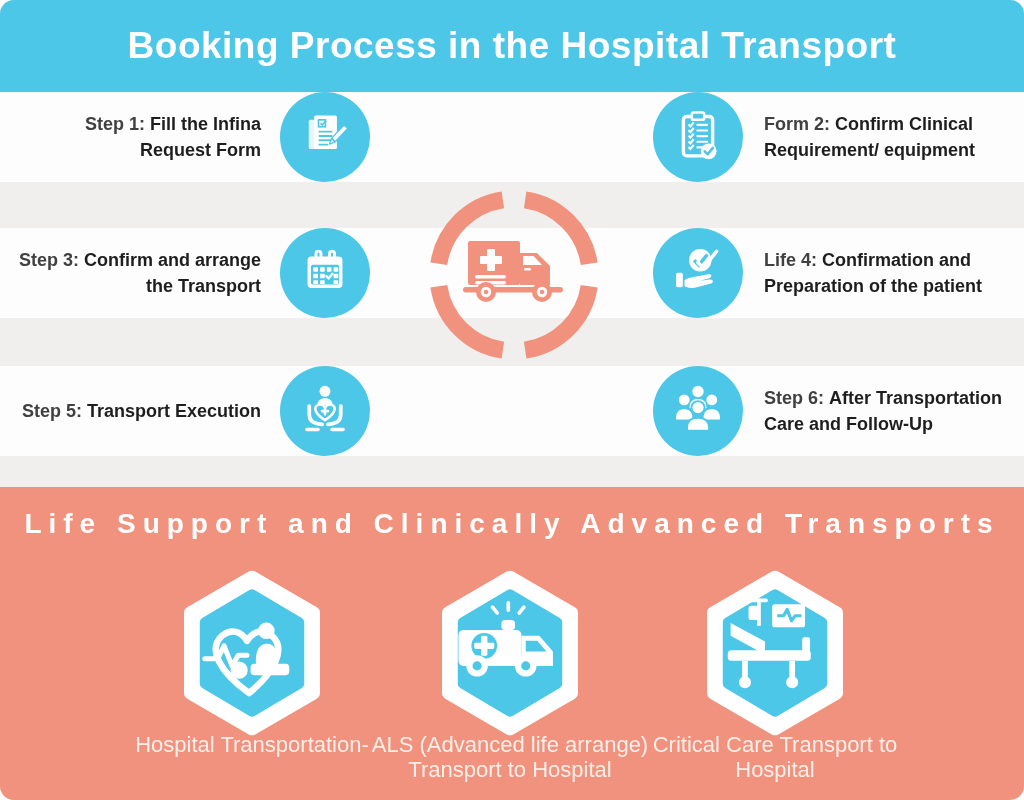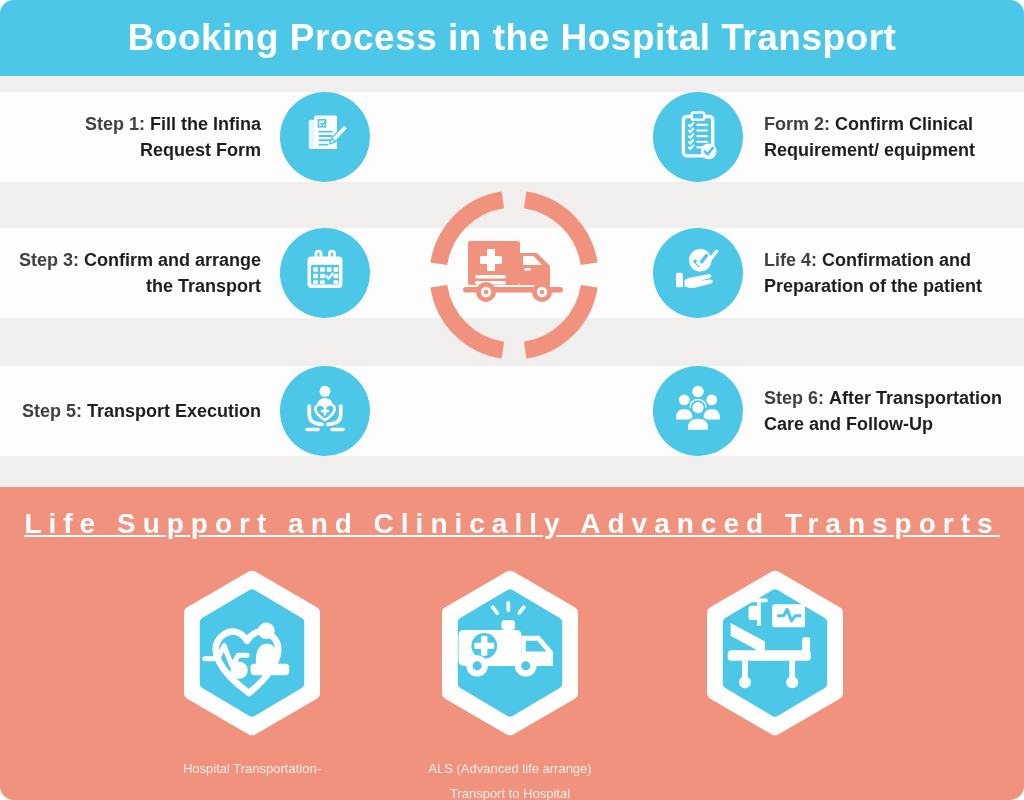--- a/index.html
+++ b/index.html
@@ -2,21 +2,21 @@
 <html><head>
 <meta charset="utf-8">
 <style>
   html,body{margin:0;padding:0;background:#ffffff;}
   .page{
     position:relative;width:1024px;height:800px;overflow:hidden;
     border-radius:14px;font-family:"Liberation Sans",sans-serif;
     background:#f0efed;
   }
   
-  .header{position:absolute;top:0;left:0;width:1024px;height:76px;background:#4cc7e8;
+  .header{position:absolute;top:0;left:0;width:1024px;height:92px;background:#4cc7e8;
     display:flex;align-items:center;justify-content:center;}
   .header .title{color:#ffffff;font-size:37px;font-weight:bold;letter-spacing:.5px;}
   
   .band{position:absolute;left:0;width:1024px;height:90px;background:#fdfdfd;}
   .band.b1{top:92px}.band.b2{top:228px}.band.b3{top:366px}
   
   .step-circle{position:absolute;width:90px;height:90px;border-radius:50%;background:#4cc7e8;
     display:flex;align-items:center;justify-content:center;}
   .c1{left:280px;top:92px}.c2{left:653px;top:92px}
   .c3{left:280px;top:228px}.c4{left:653px;top:228px}
@@ -27,25 +27,25 @@
   .left-col{width:320px;right:763px;text-align:right;}
   .right-col{width:330px;left:764px;text-align:left;}
   .t1{top:111px}.t2{top:111px}.t3{top:247px}.t4{top:247px}.t5{top:398px}.t6{top:385px}
   
   .center-ring{position:absolute;left:426px;top:187px;width:176px;height:176px;
     display:flex;align-items:center;justify-content:center;}
   .center-ring svg.ring{position:absolute;left:0;top:0;}
   
   .bottom{position:absolute;top:487px;left:0;width:1024px;height:313px;background:#f0927d;}
   .bottom .title2{margin-top:21px;text-align:center;color:#ffffff;font-weight:bold;
-    font-size:28px;letter-spacing:7px;text-decoration:underline;}
+    font-size:28px;letter-spacing:7px;}
   .hex{position:absolute;width:150px;height:166px;top:570px;}
   .h1{left:177px}.h2{left:435px}.h3{left:700px}
-  .hex-label{position:absolute;top:756px;width:300px;text-align:center;color:#fcefe9;
-    font-size:13px;line-height:25px;font-weight:normal;}
+  .hex-label{position:absolute;top:732px;width:300px;text-align:center;color:#fcefe9;
+    font-size:22px;line-height:25px;font-weight:normal;}
   .l1{left:102px}.l2{left:360px}.l3{left:625px}
 </style>
 </head>
 <body>
 
 <div class="page">
 
   <div class="header">
     <div class="title">Booking Process in the Hospital Transport</div>
   </div>
@@ -292,14 +292,18 @@
     </span>
   </div>
 
   <div class="hex-label l1">
     <div>Hospital Transportation-</div>
   </div>
   <div class="hex-label l2">
     <div>ALS (Advanced life arrange)</div>
     <div>Transport to Hospital</div>
   </div>
+  <div class="hex-label l3">
+    <div>Critical Care Transport to</div>
+    <div>Hospital</div>
+  </div>
 
 </div>
 
 </body></html>

